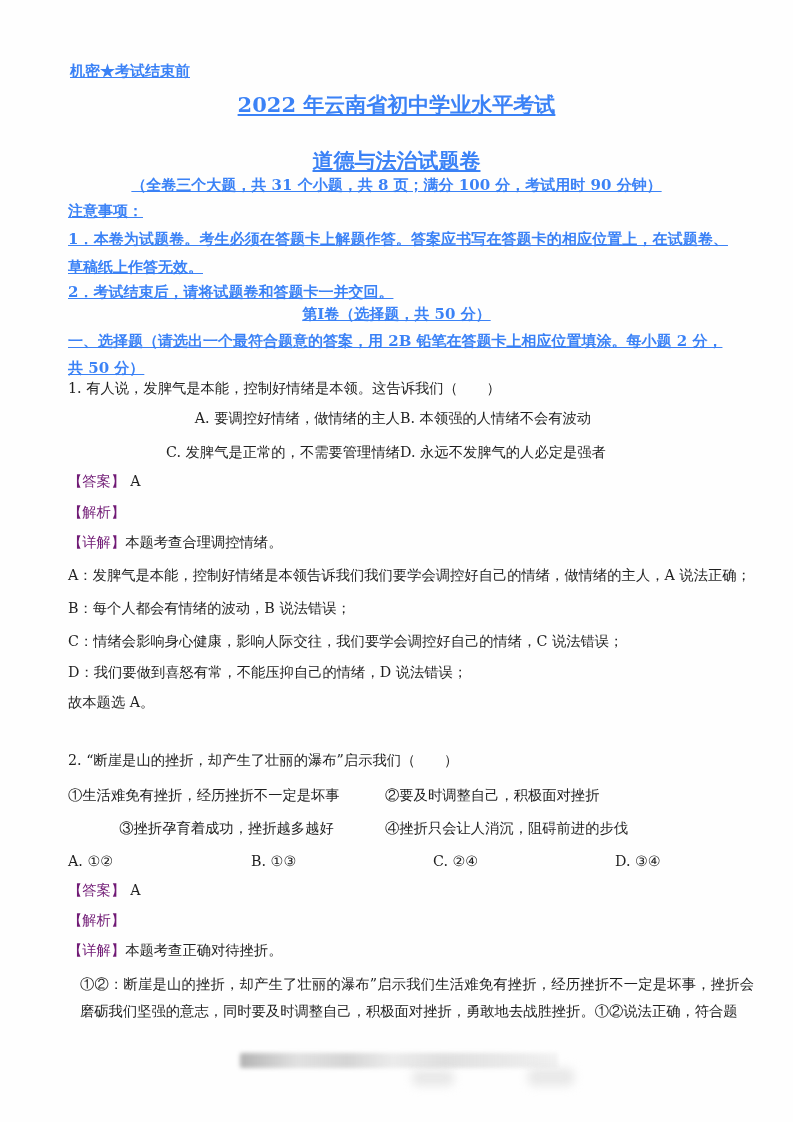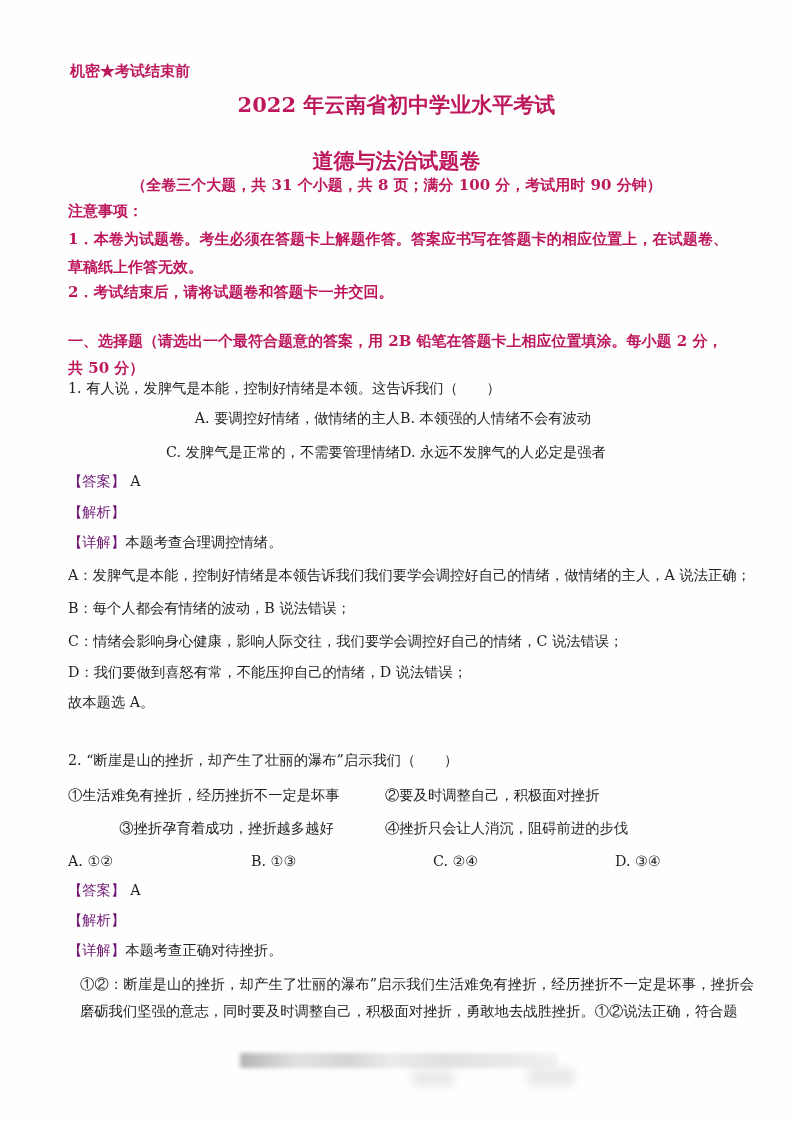--- a/index.html
+++ b/index.html
@@ -9,21 +9,21 @@
     margin:0 auto;
     background:#fefefe;
     overflow:hidden;
     font-family:"DejaVu Serif","Liberation Serif",serif;
     color:#1f1f1f;
     font-size:14.3px;
   }
   .abs{position:absolute;left:68px;white-space:nowrap;line-height:22px;}
   .wide{white-space:normal;width:660px;text-align:justify;}
   .center{left:0;width:793px;text-align:center;white-space:normal;}
-  .bold{font-weight:bold;color:#be185d;}
+  .bold{font-weight:bold;color:#3b82f6;text-decoration:underline;}
   .title{font-size:21px;line-height:26px;}
   .h15{font-size:15px;}
   .blue{color:#701a75;}
   .ans-letter{margin-left:5px;}
   .optrow{display:flex;text-align:right;}
   .optrow .c-half{width:332px;flex:0 0 332px;}
   .subrow{display:flex;}
   .subrow .c-sub{width:317px;flex:0 0 317px;}
   .choicerow{display:flex;gap:16px;}
   .choicerow .c1{width:167px;flex:0 0 167px;}
@@ -64,20 +64,21 @@
   <div class="abs center bold title" style="top:148px;">道德与法治试题卷</div>
 
   <div class="abs center bold h15" style="top:174px;">（全卷三个大题，共 31 个小题，共 8 页；满分 100 分，考试用时 90 分钟）</div>
 
   <div class="abs bold h15" style="top:200px;">注意事项：</div>
 
   <div class="abs wide bold h15 notice" style="top:225px;">1．本卷为试题卷。考生必须在答题卡上解题作答。答案应书写在答题卡的相应位置上，在试题卷、草稿纸上作答无效。</div>
 
   <div class="abs bold h15" style="top:281px;">2．考试结束后，请将试题卷和答题卡一并交回。</div>
 
+  <div class="abs center bold h15" style="top:303px;">第Ⅰ卷（选择题，共 50 分）</div>
 
   <div class="abs bold h15 instr" style="top:328px;white-space:normal;">一、选择题（请选出一个最符合题意的答案，用 2B 铅笔在答题卡上相应位置填涂。每小题 2 分，共 50 分）</div>
 
   <div class="abs" style="top:377px;">1. 有人说，发脾气是本能，控制好情绪是本领。这告诉我们（　　）</div>
 
   <div class="abs optrow" style="top:407px;">
     <span class="c-half">A. 要调控好情绪，做情绪的主人</span>
     <span>B. 本领强的人情绪不会有波动</span>
   </div>
 

